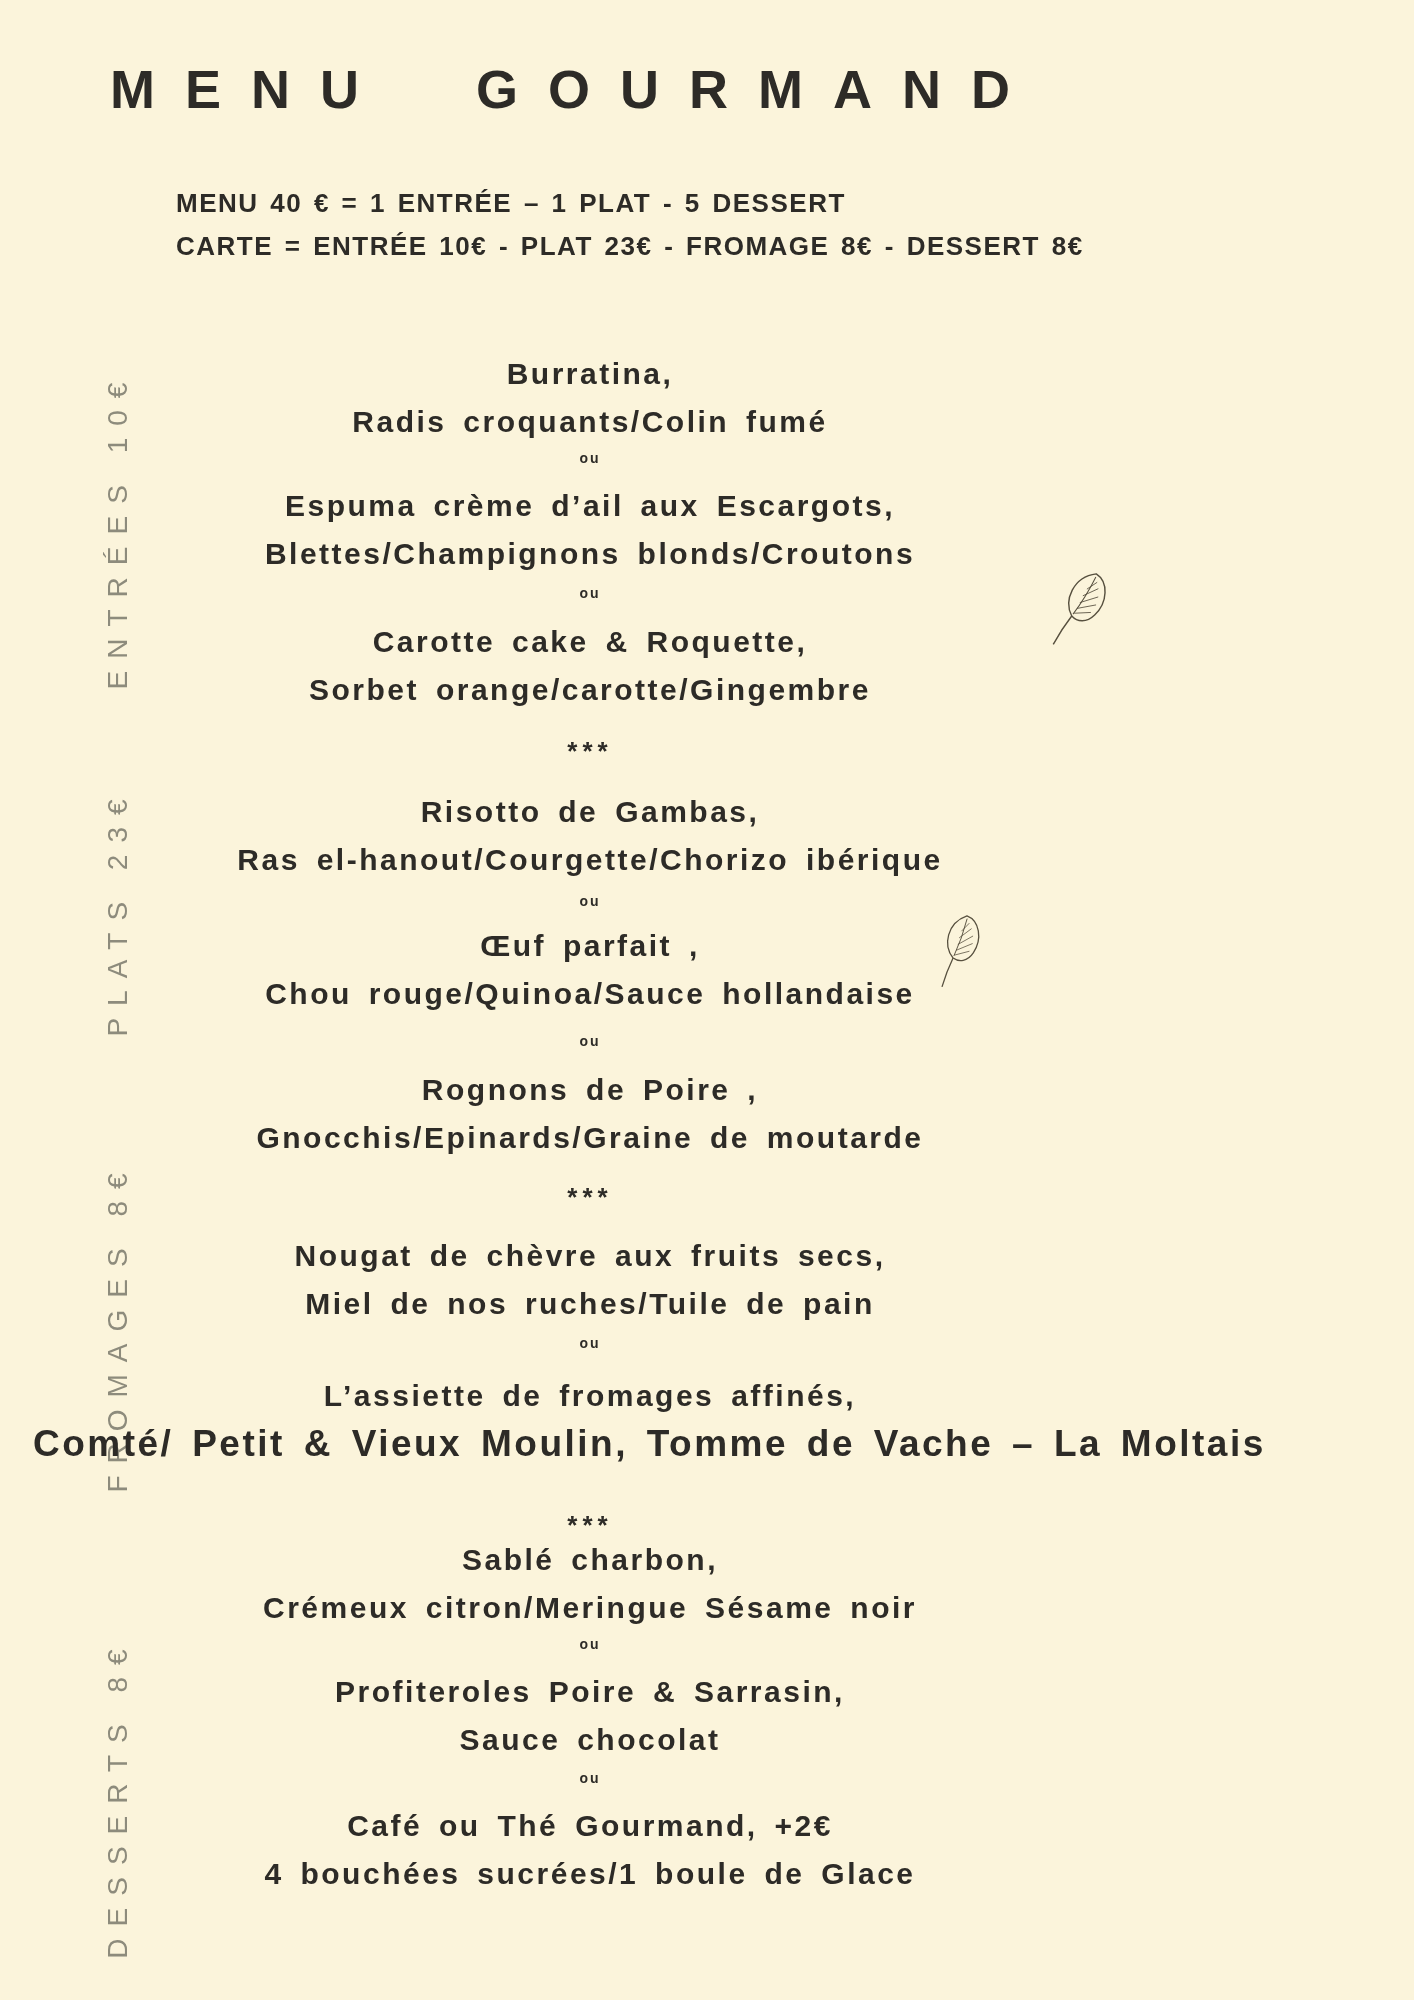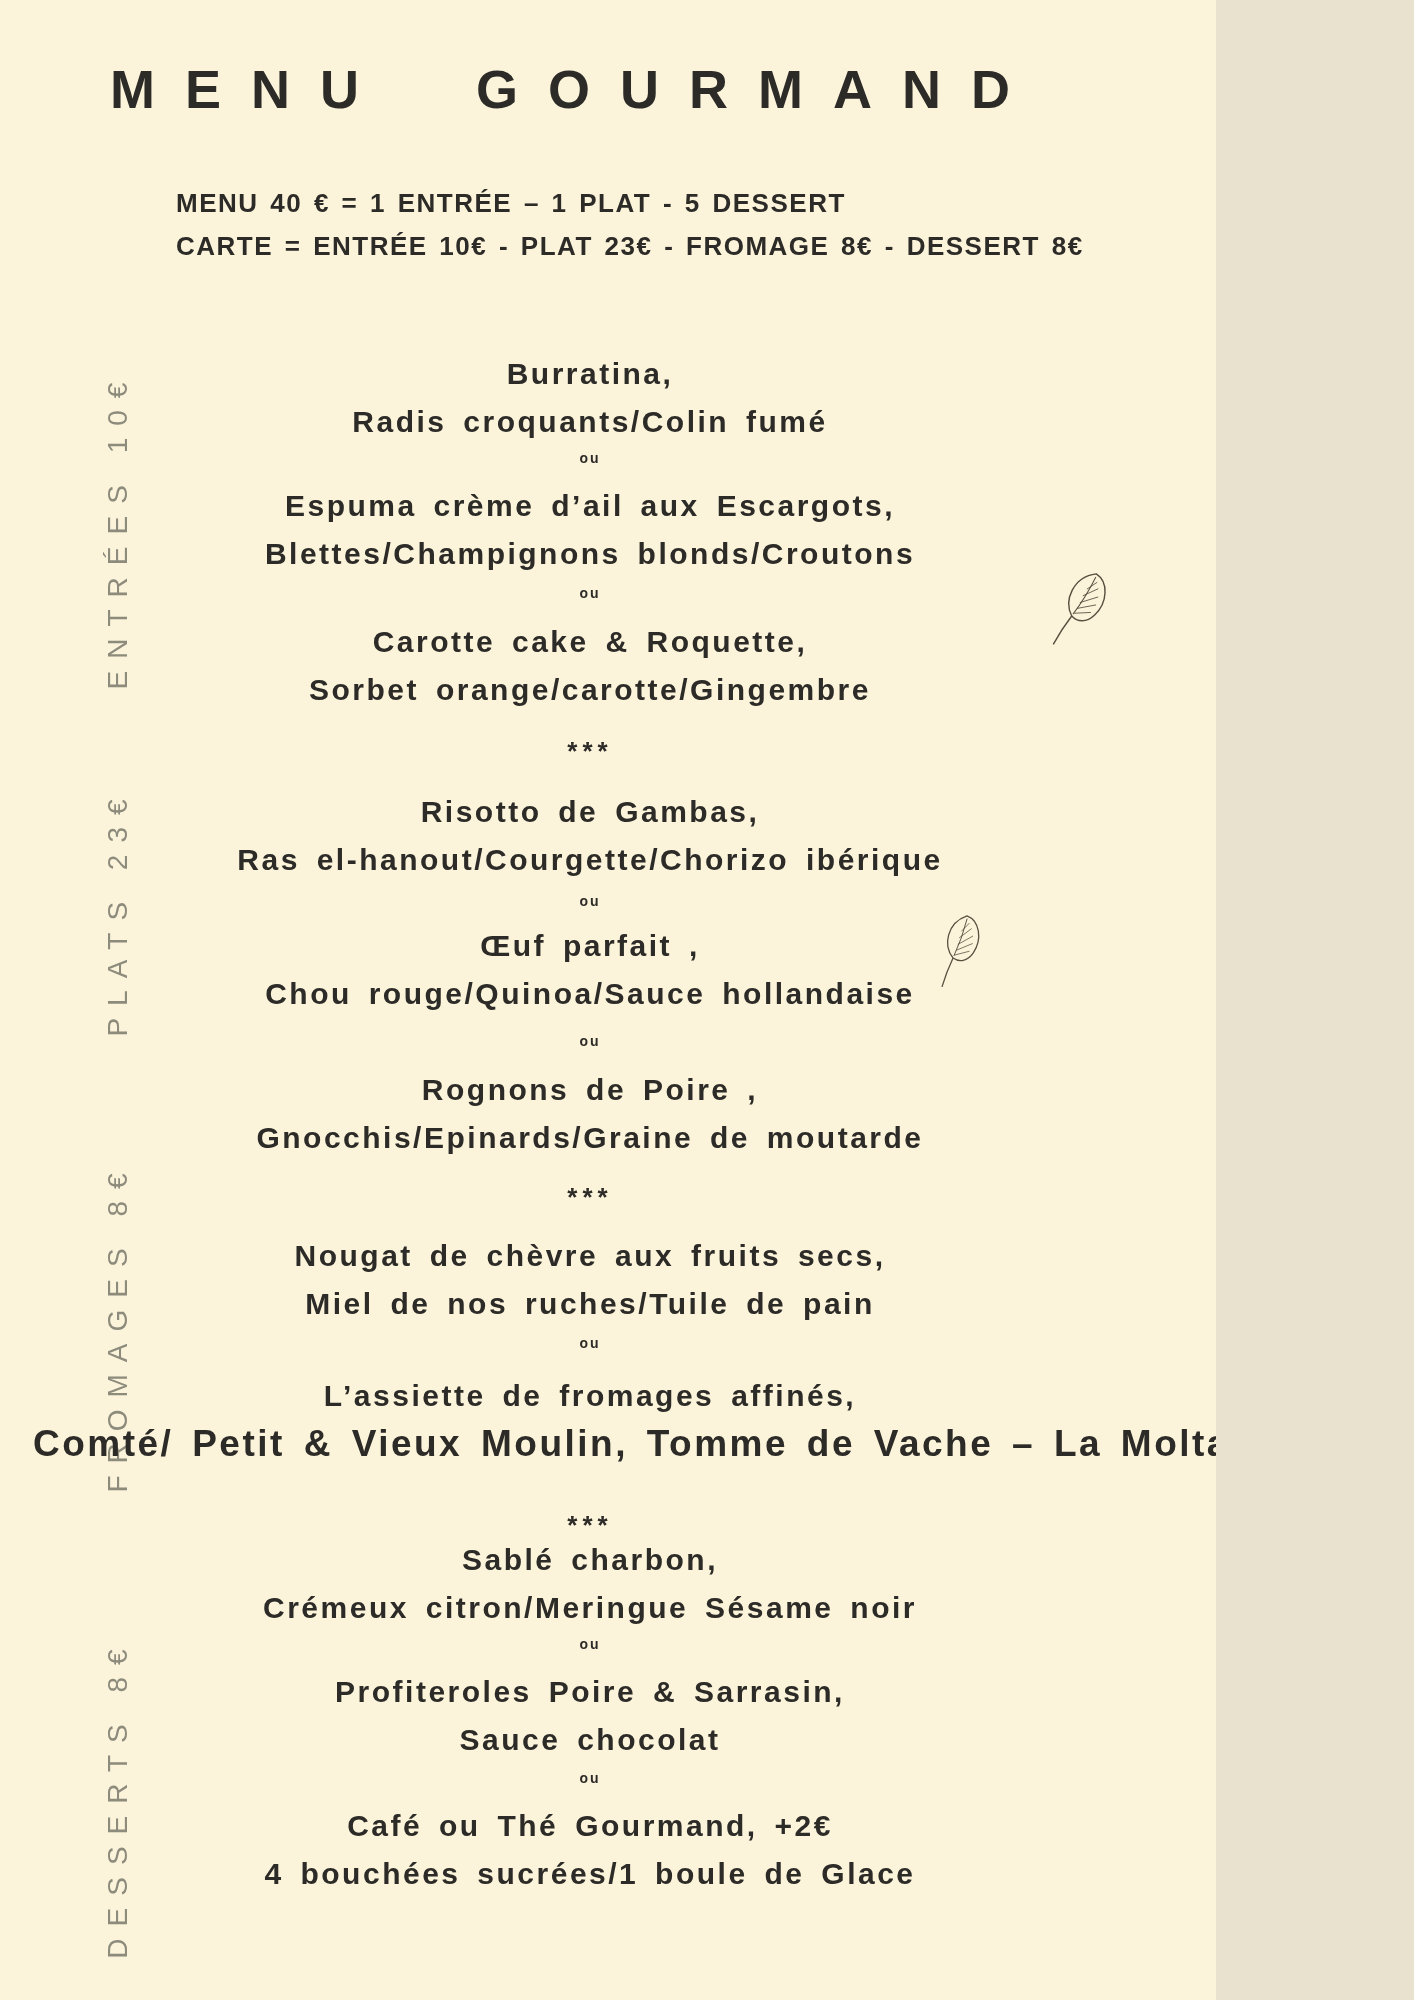--- a/index.html
+++ b/index.html
@@ -1,18 +1,18 @@
 <!DOCTYPE html>
 <html><head>
 <meta charset="utf-8">
 <style>
   html,body { margin:0; padding:0; background:#e8e2cf; }
   #page {
     position:relative;
-    width:1216px; height:2000px;
+    width:1414px; height:2000px;
     background:#fbf4db;
     overflow:hidden;
     font-family:"Liberation Sans", sans-serif;
     color:#2d2b27;
   }
   .page-title {
     position:absolute; top:58px; left:0; width:1150px;
     text-align:center;
     font-size:54px; font-weight:700;
     letter-spacing:30px; word-spacing:42px;

